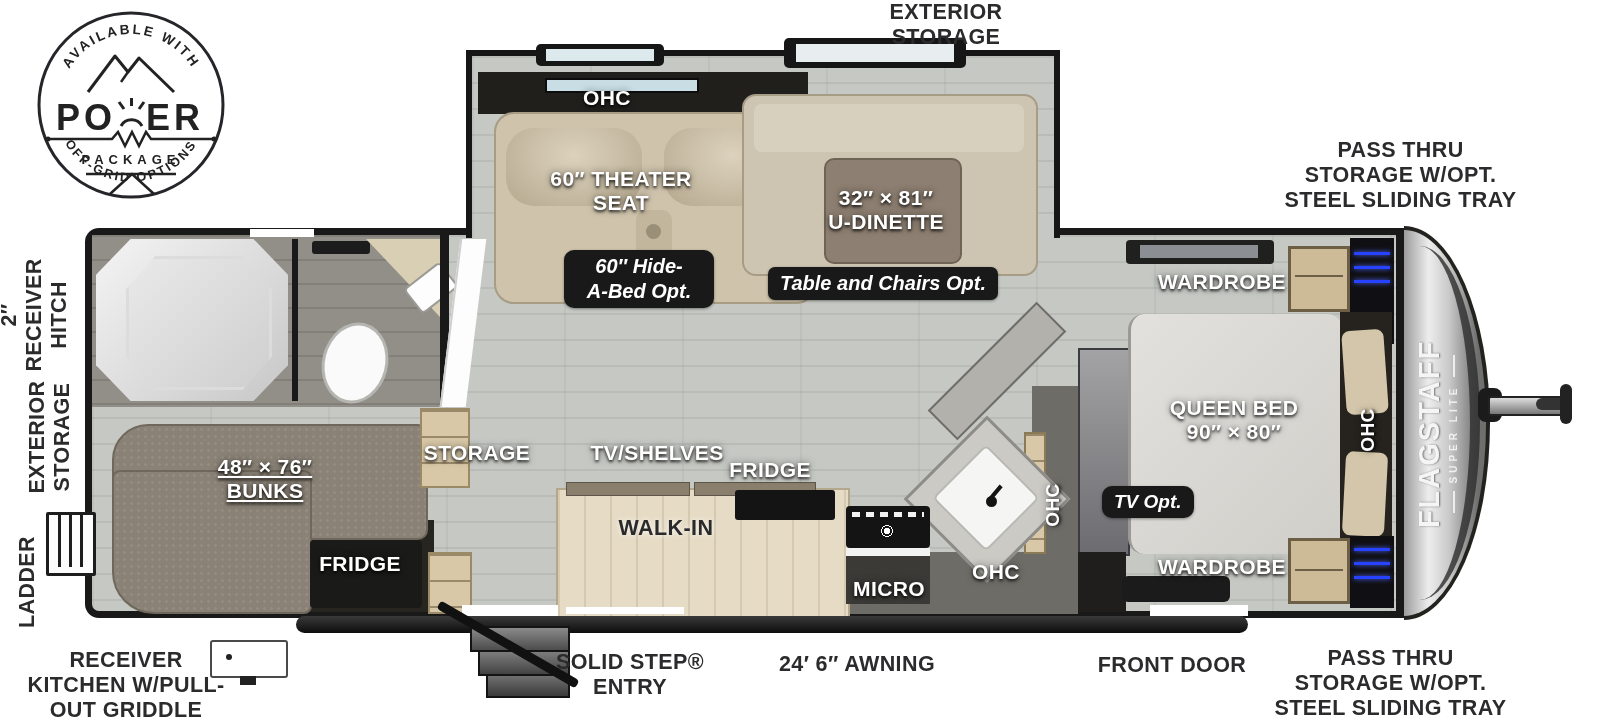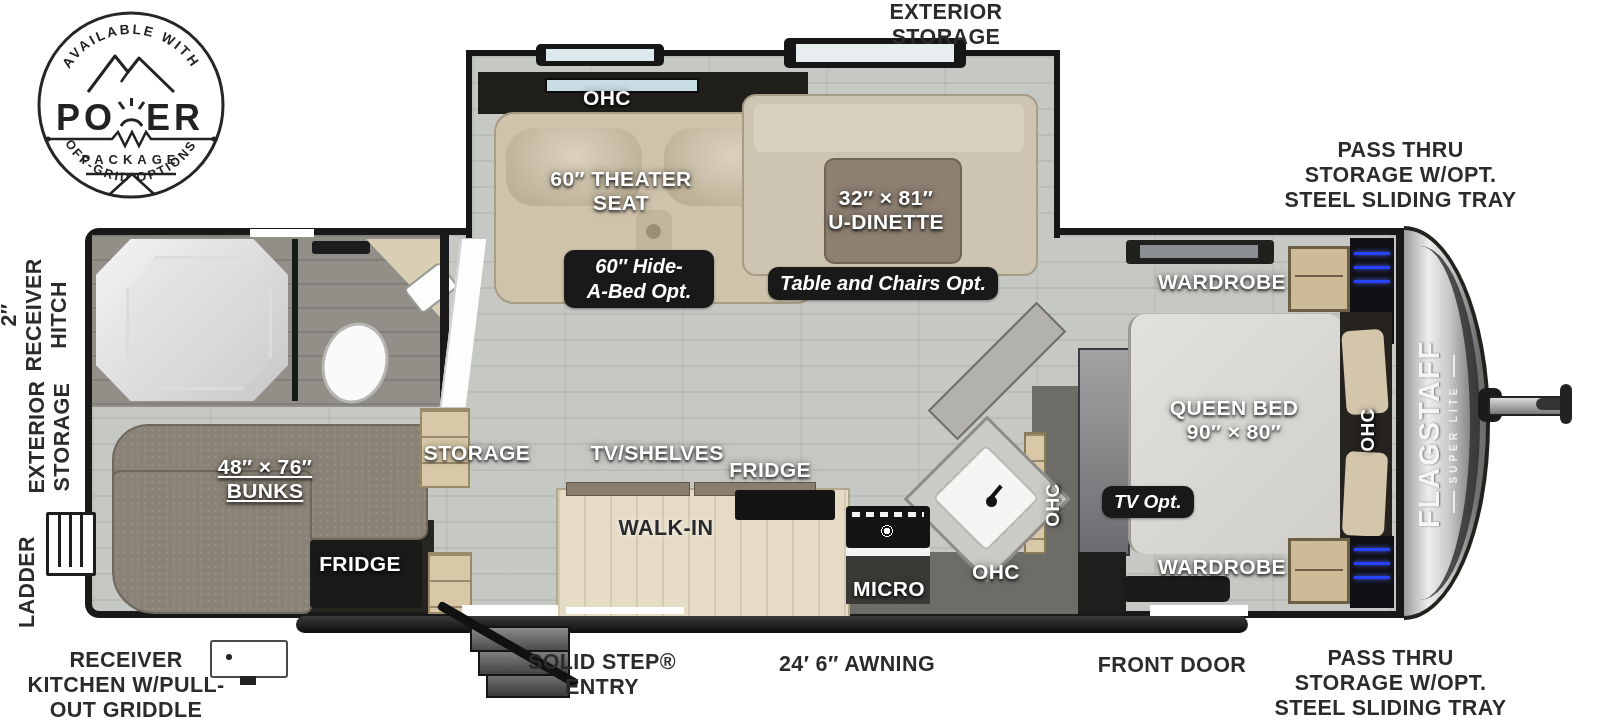--- a/index.html
+++ b/index.html
@@ -233,21 +233,21 @@
     <div>QUEEN BED</div>
     <div>90″ × 80″</div>
   </div>
   <div class="abs lbl lw lw-sm vert" style="left:1338px;top:419px;width:60px;">OHC</div>
   <div class="abs lbl lw" style="left:1124px;top:555px;width:196px;">WARDROBE</div>
 
   <div class="abs badge" style="left:564px;top:250px;width:126px;">
     <div>60″ Hide-</div>
     <div>A-Bed Opt.</div>
   </div>
-  <div class="abs badge" style="left:768px;top:267px;">Table and Chairs Opt.</div>
+  <div class="abs badge" style="left:768px;top:267px;border-radius:7px;">Table and Chairs Opt.</div>
   <div class="abs badge" style="left:1102px;top:486px;font-size:19px;">TV Opt.</div>
 
   <div class="abs lbl ld" style="left:812px;top:0px;width:268px;">
     <div>EXTERIOR</div>
     <div>STORAGE</div>
   </div>
   <div class="abs lbl ld" style="left:1228px;top:138px;width:345px;">
     <div>PASS THRU</div>
     <div>STORAGE W/OPT.</div>
     <div>STEEL SLIDING TRAY</div>
@@ -262,21 +262,21 @@
   <div class="abs lbl ld vert" style="left:-24px;top:411px;width:150px;height:52px;">
     <div>EXTERIOR</div>
     <div>STORAGE</div>
   </div>
   <div class="abs lbl ld vert" style="left:-33px;top:570px;width:120px;height:24px;">LADDER</div>
   <div class="abs lbl ld" style="left:6px;top:648px;width:240px;">
     <div>RECEIVER</div>
     <div>KITCHEN W/PULL-</div>
     <div>OUT GRIDDLE</div>
   </div>
-  <div class="abs lbl ld" style="left:512px;top:650px;width:180px;">
+  <div class="abs lbl ld" style="left:540px;top:650px;width:180px;">
     <div>SOLID STEP®</div>
     <div>ENTRY</div>
   </div>
   <div class="abs lbl ld" style="left:737px;top:652px;width:240px;">24′ 6″ AWNING</div>
   <div class="abs lbl ld" style="left:1077px;top:653px;width:190px;">
     <div>FRONT DOOR</div>
   </div>
   <div class="abs lbl ld" style="left:1218px;top:646px;width:345px;">
     <div>PASS THRU</div>
     <div>STORAGE W/OPT.</div>

